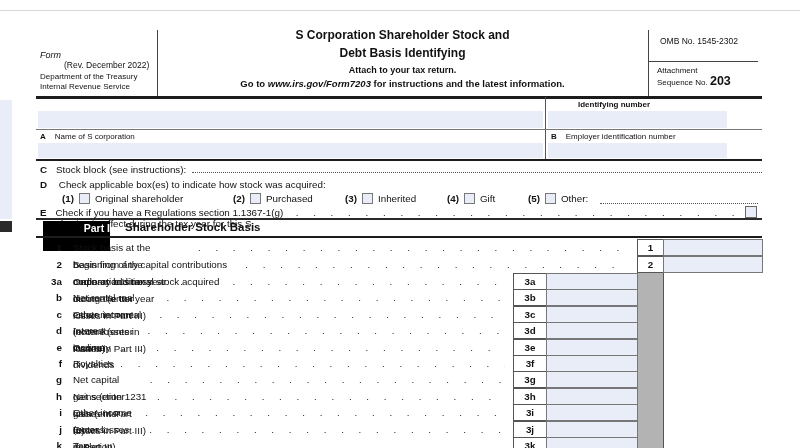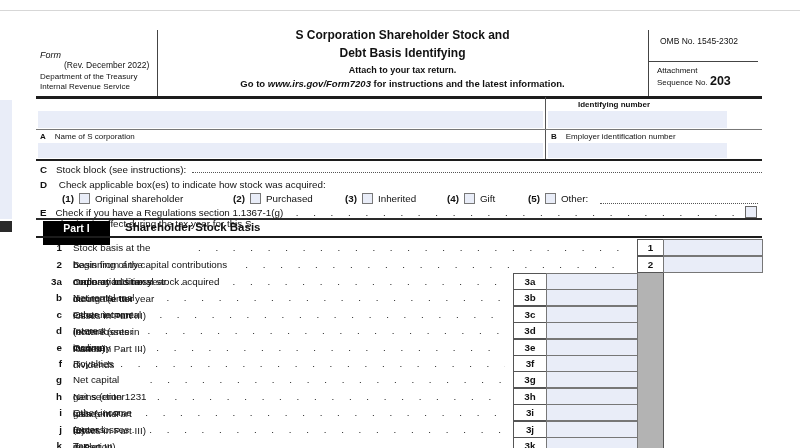--- a/index.html
+++ b/index.html
@@ -48,22 +48,22 @@
   .rowD{left:40px;top:179px;width:722px;}
   .rowDopt{left:0px;top:193px;width:800px;height:13px;}
   .rowE{left:40px;top:207px;width:722px;display:flex;align-items:baseline;}
   .dotline{flex:1;border-bottom:1.5px dotted #555;margin:0 0 2px 6px;}
   .cb{display:inline-block;width:9px;height:9px;border:1px solid #777;background:#e9edf8;vertical-align:middle;}
   .opt{position:absolute;top:0;display:flex;align-items:center;gap:5px;font-size:9.8px;}
   .otherline{position:absolute;left:600px;top:1px;width:158px;border-bottom:1.5px dotted #555;height:9px;}
   .e-cb{position:absolute;left:745px;top:206px;width:10px;height:10px;border:1px solid #666;background:#e9edf8;}
   .e-bottom{left:36px;top:218px;width:726px;height:2px;background:#2a2a2a;}
   
-  .part-bar{left:43px;top:221px;width:67px;height:24px;background:#000;color:#fff;
-            font-size:10.5px;font-weight:bold;text-align:center;line-height:15px;}
+  .part-bar{left:43px;top:221px;width:67px;height:30px;background:#000;color:#fff;
+            font-size:10.5px;font-weight:bold;text-align:right;line-height:15px;}
   .part-title{left:125px;top:221px;font-size:11.5px;font-weight:bold;}
   .part-bottom{left:36px;top:236px;width:726px;height:2px;background:#1c1c1c;}
   
   .trow{position:absolute;left:0;width:800px;height:17px;font-size:9.8px;}
   .rnum{position:absolute;left:36px;width:26px;text-align:right;font-weight:bold;line-height:17px;}
   .rlabel{position:absolute;left:73px;display:flex;align-items:baseline;line-height:17px;overflow:hidden;}
   .rlabel.w{width:556px;}
   .rlabel.n{width:432px;}
   .leader{flex:1 1 auto;overflow:hidden;white-space:nowrap;color:#222;letter-spacing:6px;margin-left:7px;}
   .leader::after{content:". . . . . . . . . . . . . . . . . . . . . . . . . . . . . . . . . . . . . . . . . . . . . . . . . . . .";}

